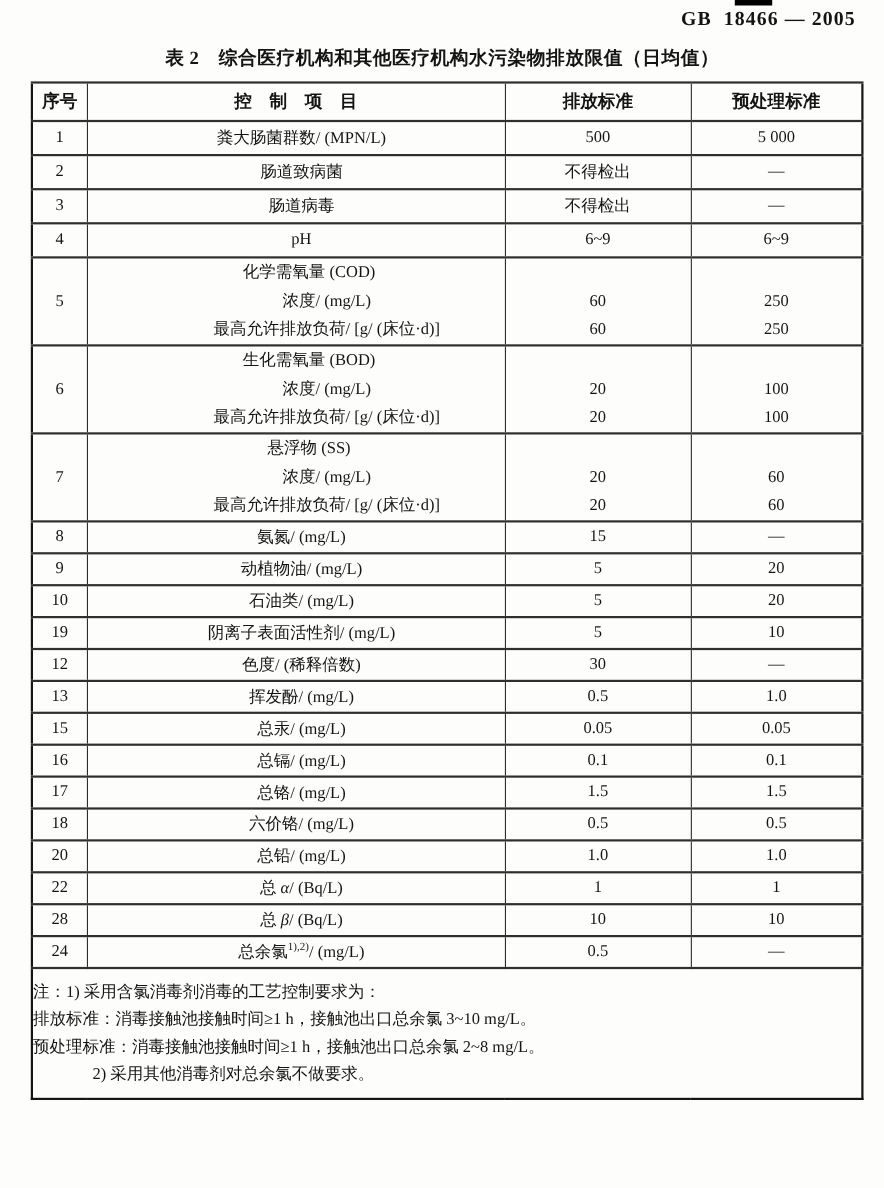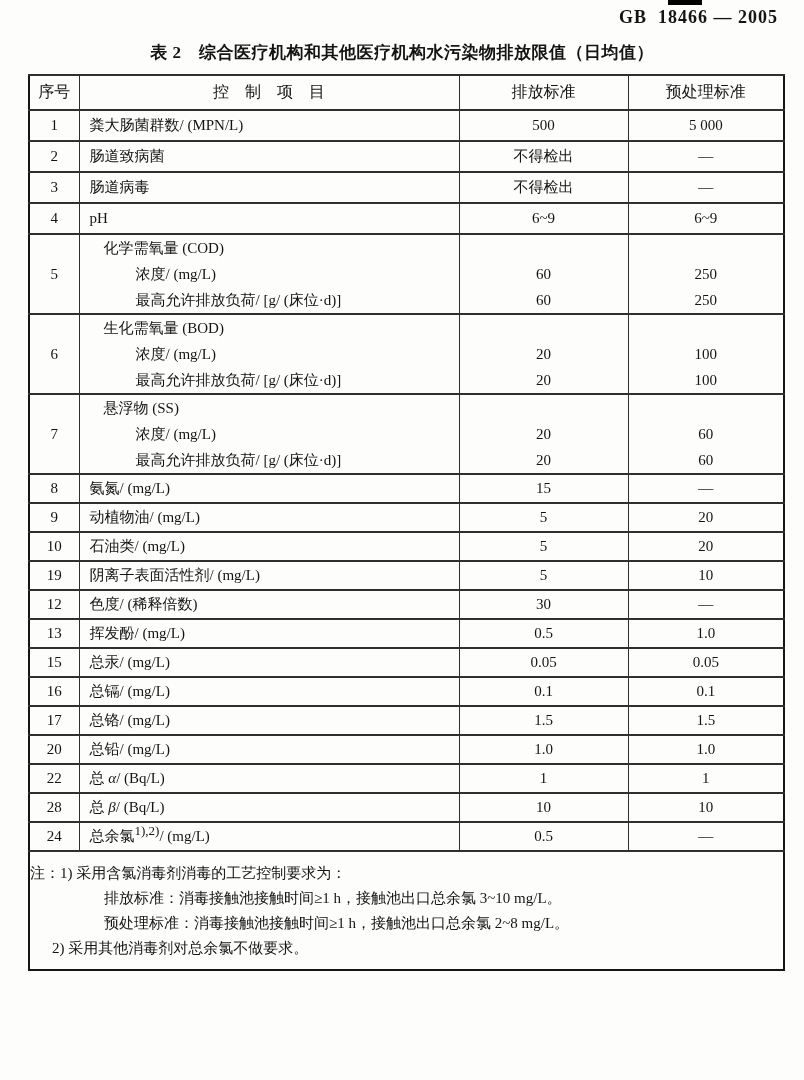--- a/index.html
+++ b/index.html
@@ -24,40 +24,40 @@
   }
   col.c-no{width:50px;}
   col.c-item{width:380px;}
   col.c-d{width:169px;}
   col.c-p{width:156px;}
   .limits th,.limits td{
     border-left:1px solid #2e2e2e;
     border-top:2px solid #2f2f2f;
     padding:0;font-size:15px;
   }
-  .limits th{font-weight:normal;font-size:16px;height:33px;text-align:center;}
+  .limits th{font-weight:bold;font-size:16px;height:33px;text-align:center;}
   .limits td{text-align:center;vertical-align:middle;}
   tr.r-simple{height:29px;}
   tr.r-first4{height:31px;}
-  td.cell-item{text-align:left;padding-left:10px;}
+  td.cell-item{text-align:center;padding-left:10px;}
   tr.r-multi{height:78px;}
   tr.r-multi td{vertical-align:middle;}
   tr.r-multi .line{line-height:26px;height:26px;white-space:nowrap;overflow:hidden;}
   tr.r-multi td.cell-item .line{padding-left:14px;}
   tr.r-multi td.cell-item .line.ind{padding-left:46px;}
-  sup{font-size:13px;line-height:0;vertical-align:super;}
+  sup{font-size:10px;line-height:0;vertical-align:super;}
   .it{font-style:italic;}
   td.cell-notes{
     text-align:left;vertical-align:top;
     padding:9px 8px 8px 0;line-height:25px;font-size:15px;
   }
   .note-line{white-space:nowrap;overflow:hidden;}
   .note-line.ind0{}
-  .note-line.ind1{padding-left:74px;}
-  .note-line.ind2{padding-left:22px;}
+  .note-line.ind1{}
+  .note-line.ind2{padding-left:54px;}
 </style>
 </head>
 <body>
 
 <div class="scan-mark"></div>
 
 <div class="std-code">GB  18466 — 2005</div>
 
 <div class="table-title">表 2　综合医疗机构和其他医疗机构水污染物排放限值（日均值）</div>
 
@@ -203,20 +203,26 @@
         <td>0.1</td>
         <td>0.1</td>
       </tr>
       <tr class="r-simple">
         <td>17</td>
         <td class="cell-item"><span>总铬/ (mg/L)</span></td>
         <td>1.5</td>
         <td>1.5</td>
       </tr>
       <tr class="r-simple">
+        <td>18</td>
+        <td class="cell-item"><span>六价铬/ (mg/L)</span></td>
+        <td>0.5</td>
+        <td>0.5</td>
+      </tr>
+      <tr class="r-simple">
         <td>20</td>
         <td class="cell-item"><span>总铅/ (mg/L)</span></td>
         <td>1.0</td>
         <td>1.0</td>
       </tr>
       <tr class="r-simple">
         <td>22</td>
         <td class="cell-item"><span>总 </span><span class="it">α</span><span>/ (Bq/L)</span></td>
         <td>1</td>
         <td>1</td>

